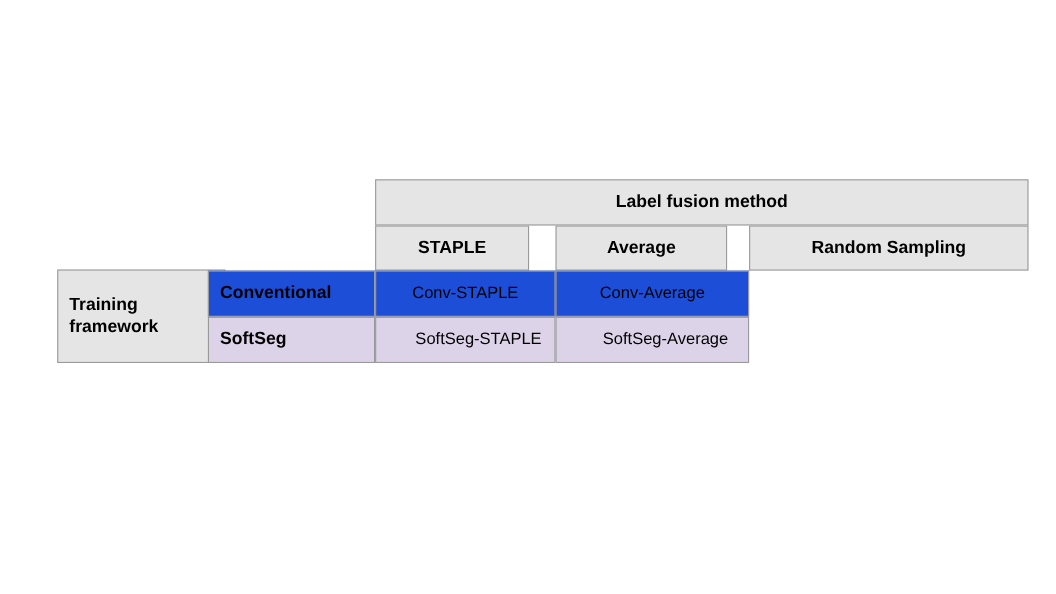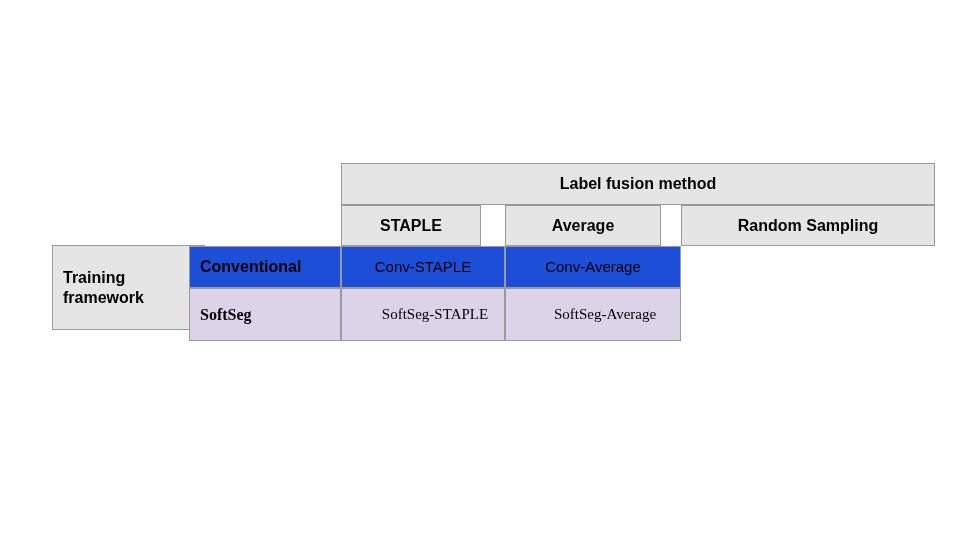--- a/index.html
+++ b/index.html
@@ -99,21 +99,21 @@
     left: 153px;    
     width: 152px;   
     justify-content: flex-start;
     text-align: left;
     padding-left: 10px;
     font-size: 16px;
   }
 
   
   .r1 { top: 83px; height: 42px; }  
-  .r2 { top: 125px; height: 53px; font-family: Liberation Serif, serif; } 
+  .r2 { top: 125px; height: 42px; } 
 
   .c-staple  { left: 305px; width: 164px; }
   .c-average { left: 469px; width: 176px; }
   .c-random  { left: 645px; width: 254px; }
 </style>
 </head>
 <body>
 
 <div id="matrix-figure">
 

